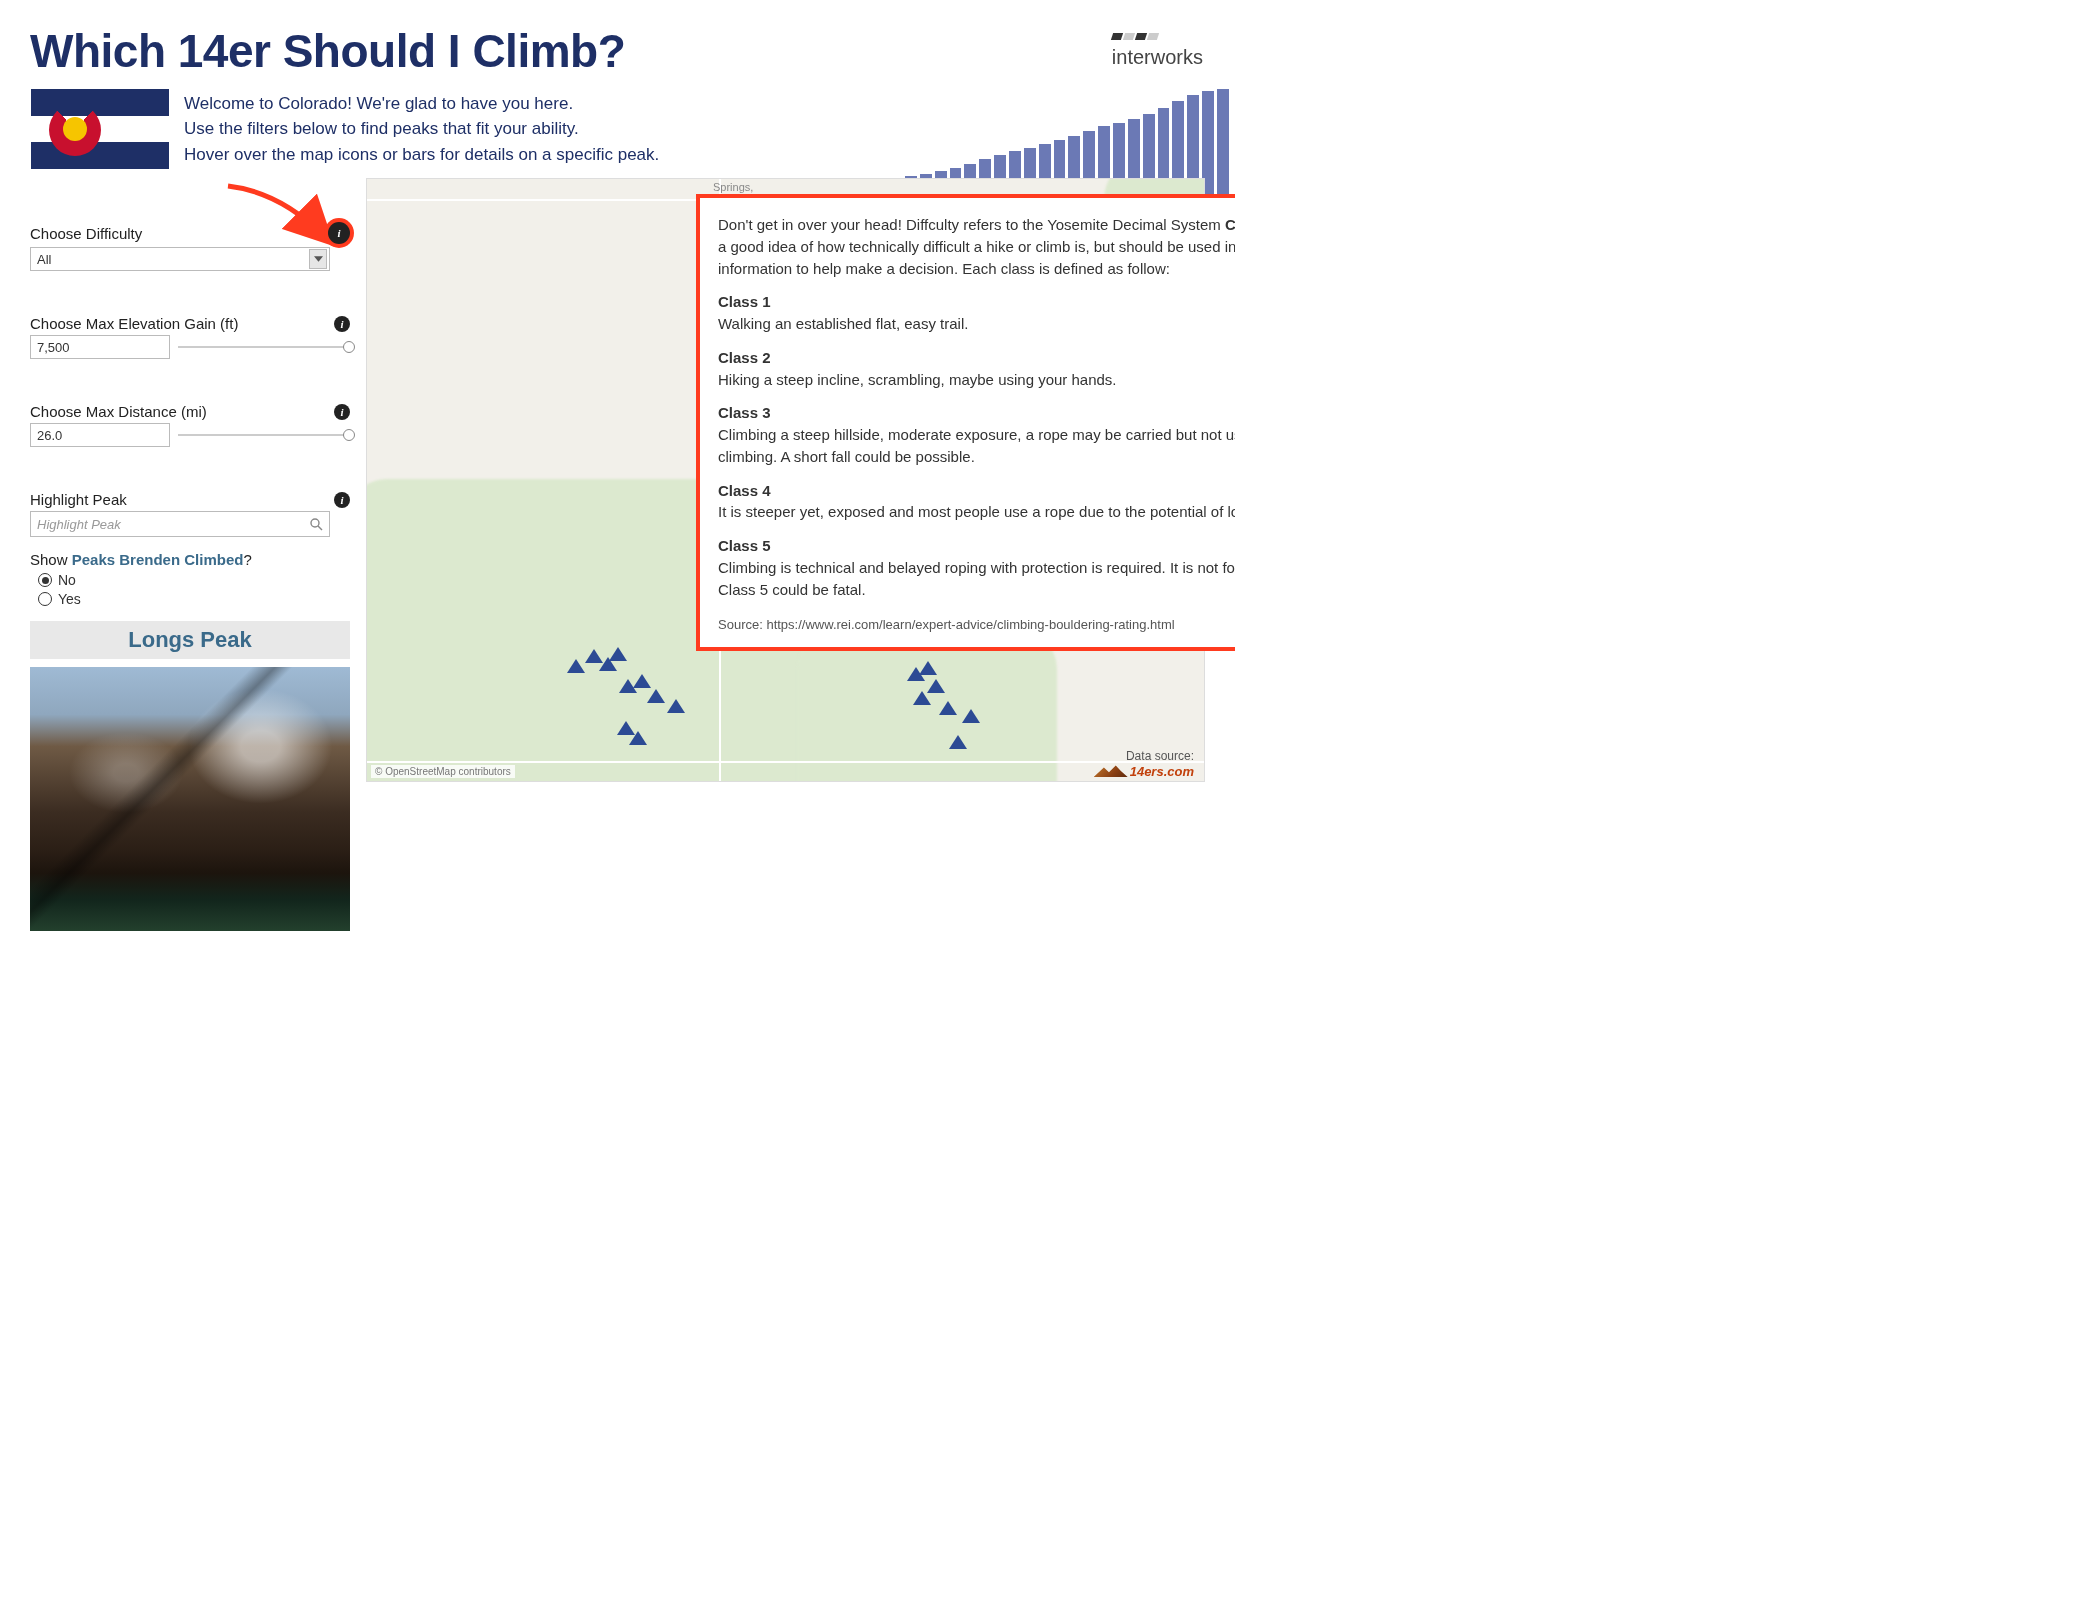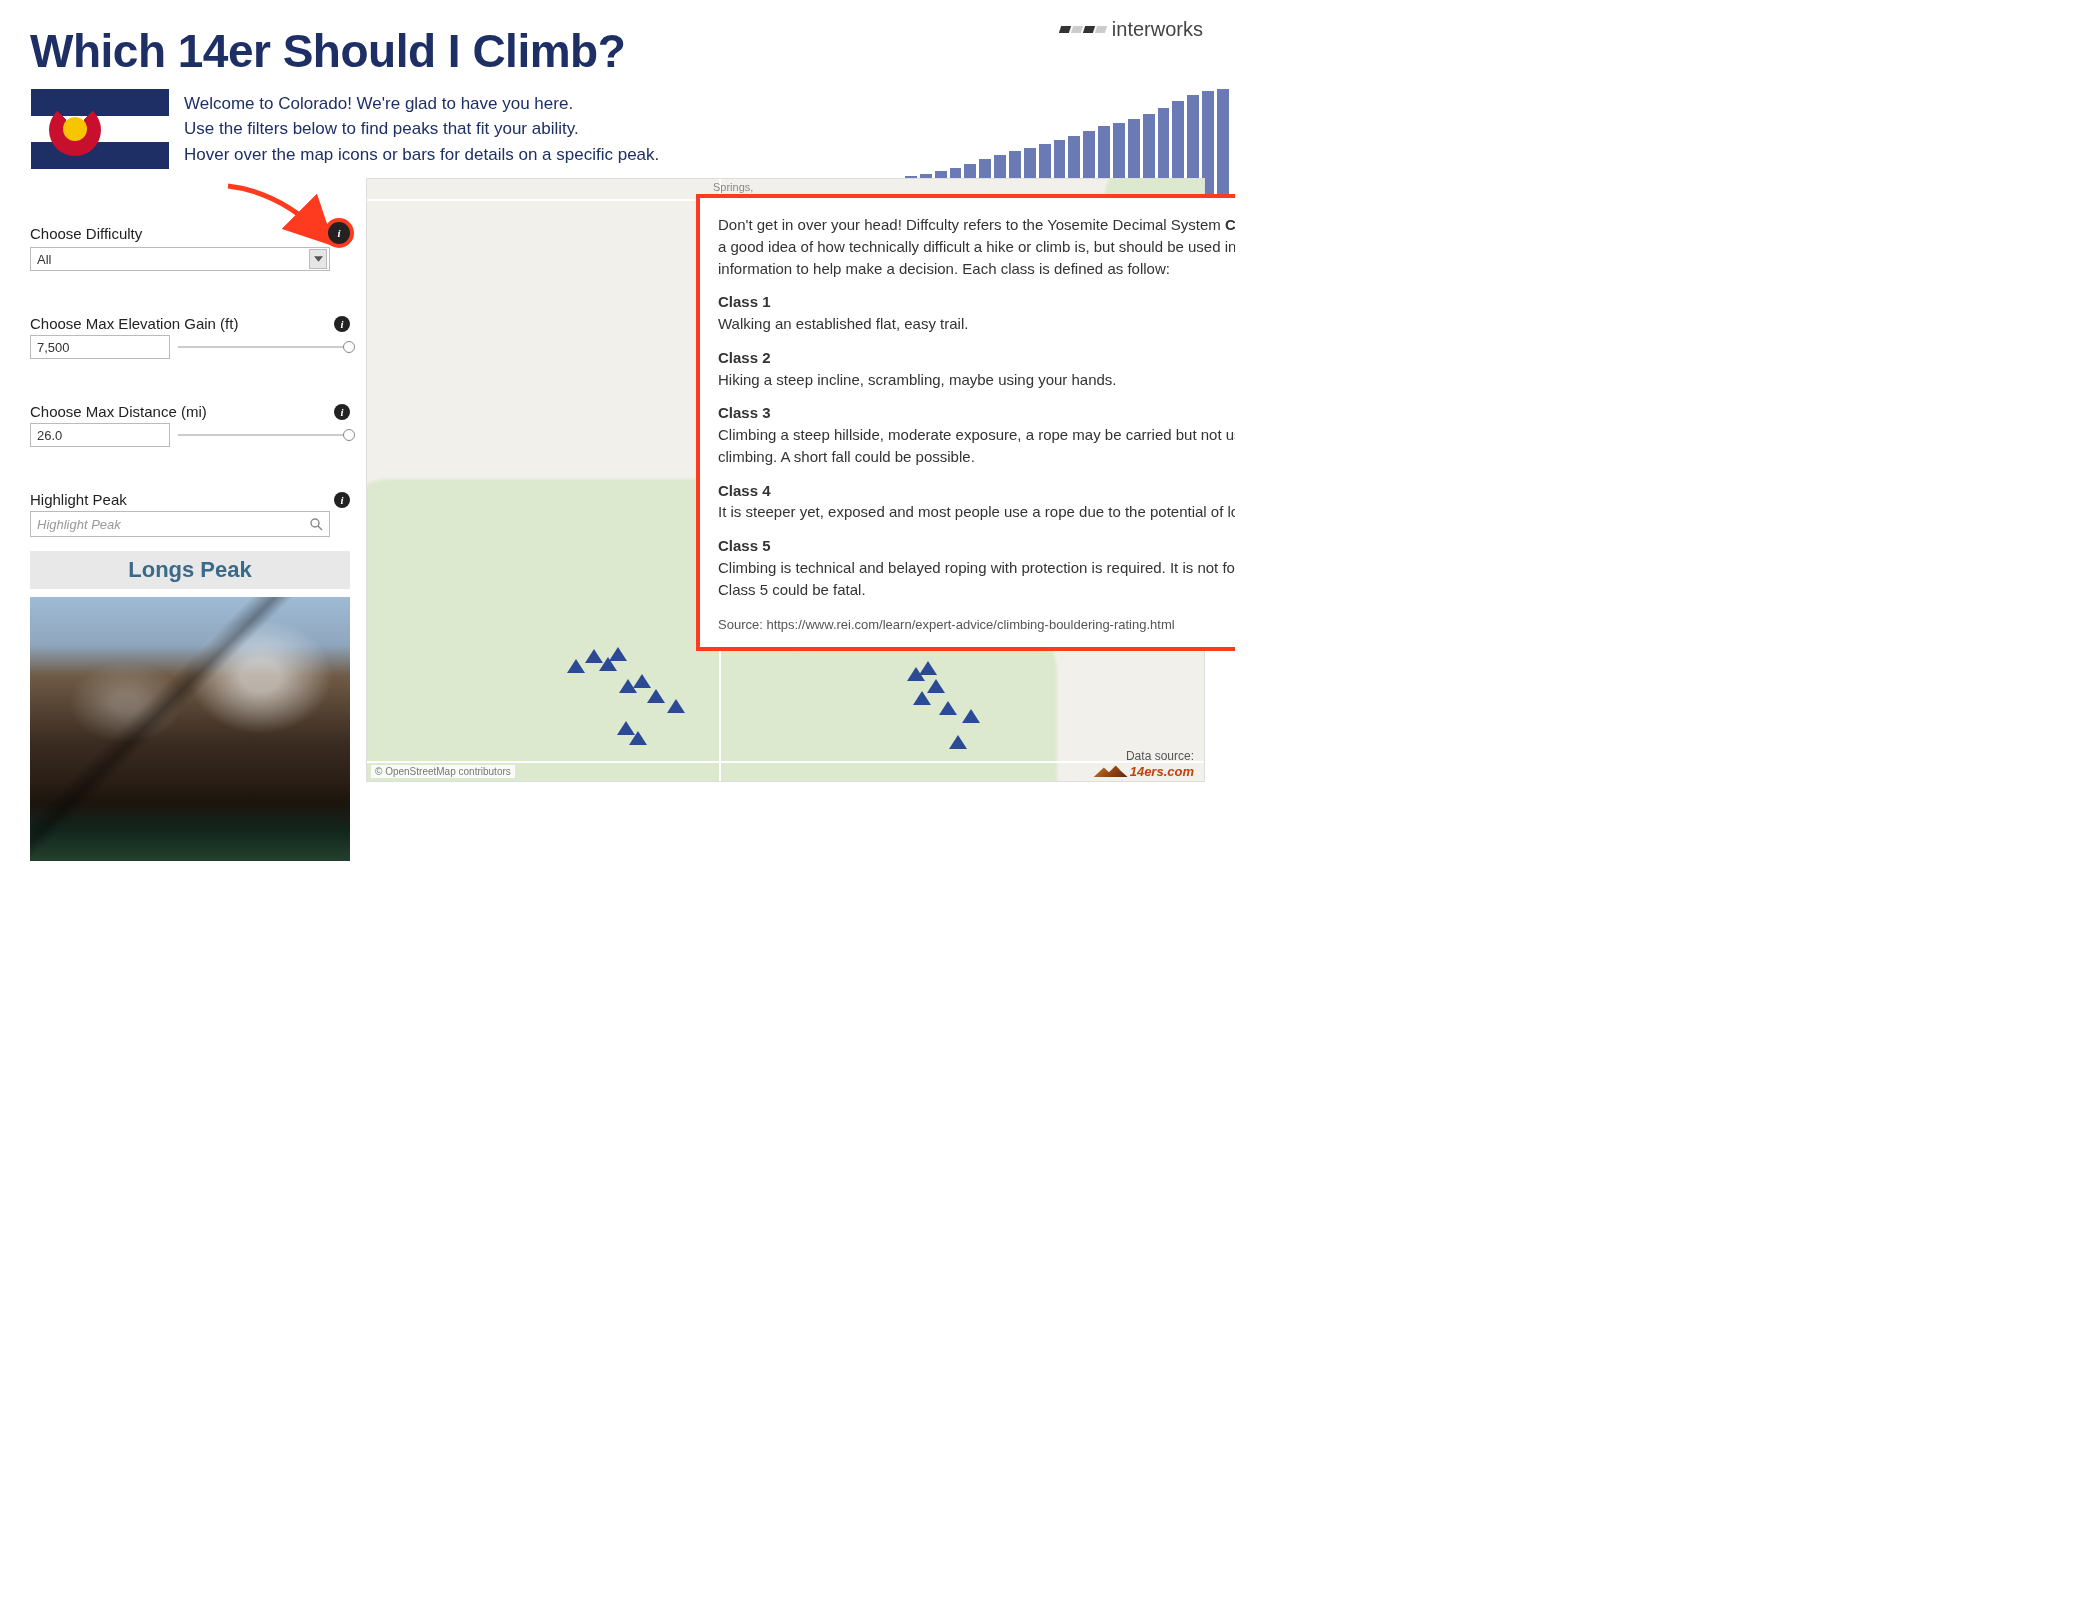--- a/index.html
+++ b/index.html
@@ -6,28 +6,28 @@
   body {
     font-family: -apple-system, BlinkMacSystemFont, "Segoe UI", Arial, sans-serif;
     background: #fff;
     color: #333;
     width: 1235px;
     position: relative;
     padding: 20px 30px;
   }
   .logo-right {
     position: absolute;
-    top: 18px;
+    top: 33px;
     right: 32px;
     display: flex;
-    align-items: center;
     gap: 6px;
     font-size: 20px;
     color: #444;
     font-weight: 400;
+    flex-direction: column;
   }
   .logo-bars { display: flex; gap: 2px; }
   .logo-bar { width: 10px; height: 7px; background: #333; transform: skewX(-18deg); }
   .logo-bar.lt { opacity: .25; }
   h1.title {
     font-size: 46px;
     font-weight: 800;
     color: #1e2f66;
     margin: 4px 0 10px 0;
     letter-spacing: -0.5px;
@@ -353,20 +353,33 @@
       </div>
       <div class="search-box">
         <span>Highlight Peak</span>
         <svg width="13" height="13" viewBox="0 0 13 13">
           <circle cx="5" cy="5" r="4" stroke="#888" stroke-width="1.4" fill="none"></circle>
           <line x1="8" y1="8" x2="12" y2="12" stroke="#888" stroke-width="1.4"></line>
         </svg>
       </div>
     </div>
 
+    <div class="filter-block">
+      <div class="show-label">
+        <span>Show </span><span class="em">Peaks Brenden Climbed</span><span>?</span>
+      </div>
+      <div class="radio-row">
+        <span class="radio checked"></span>
+        <span>No</span>
+      </div>
+      <div class="radio-row">
+        <span class="radio"></span>
+        <span>Yes</span>
+      </div>
+    </div>
 
     <div class="peak-banner">Longs Peak</div>
     <div class="peak-photo"></div>
   </div>
 
   <div class="content">
     <div class="map">
 
       <div class="green-blob" style="left:-20px; top:300px; width:560px; height:320px;"></div>
       <div class="green-blob" style="left:430px; top:450px; width:260px; height:210px;"></div>

